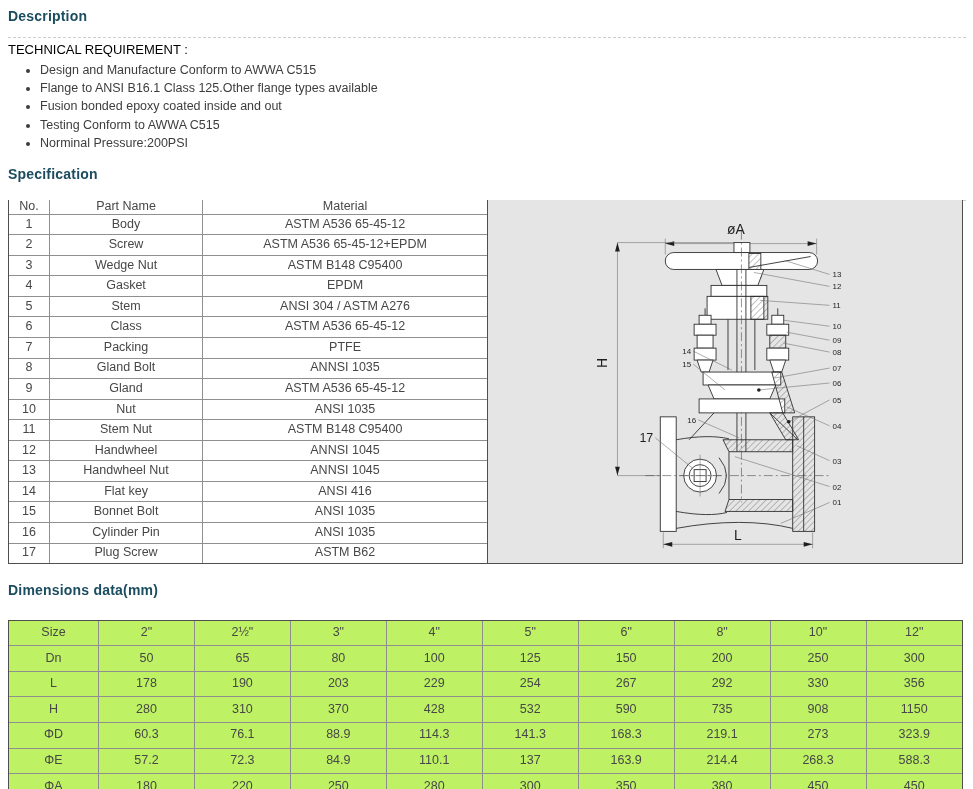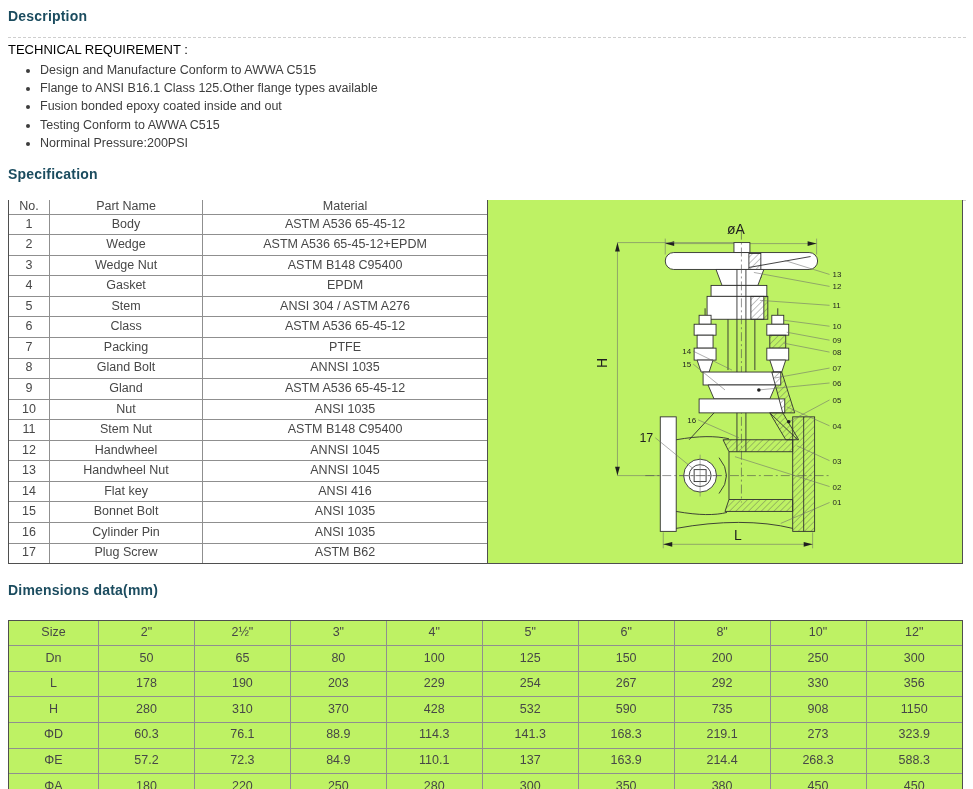--- a/index.html
+++ b/index.html
@@ -27,21 +27,21 @@
     position:absolute;left:8px;top:200px;width:955px;height:364px;
     border:1px solid #4f4f4f;border-top:none;display:flex;box-sizing:border-box;
     background:#fff;
   }
   #spec-table-wrap{width:479px;border-right:1px solid #4f4f4f;box-sizing:border-box;}
   table.grid{border-collapse:collapse;width:100%;height:100%;border:hidden;}
   table.grid th,table.grid td{
     border:1px solid #8f8f8f;font-size:12.5px;color:#474747;text-align:center;
     font-weight:400;padding:0 2px;line-height:1.1;
   }
-  #drawing-area{flex:1;position:relative;background:#bef264;}
+  #drawing-area{flex:1;position:relative;background:#e5e5e5;}
   #valve-svg{position:absolute;left:0;top:0;width:100%;height:100%;}
 
   
   #dims-wrap{
     position:absolute;left:8px;top:620px;width:955px;height:205px;
     border:1px solid #4f4f4f;box-sizing:border-box;background:#bef264;
   }
   #dims-table{table-layout:fixed;}
   #dims-table td:first-child{width:85px;}
 
@@ -84,21 +84,21 @@
           </tr>
       </thead>
       <tbody>
           <tr>
             <td>1</td>
             <td>Body</td>
             <td>ASTM A536 65-45-12</td>
           </tr>
           <tr>
             <td>2</td>
-            <td>Wedge</td>
+            <td>Screw</td>
             <td>ASTM A536 65-45-12+EPDM</td>
           </tr>
           <tr>
             <td>3</td>
             <td>Wedge Nut</td>
             <td>ASTM B148 C95400</td>
           </tr>
           <tr>
             <td>4</td>
             <td>Gasket</td>

